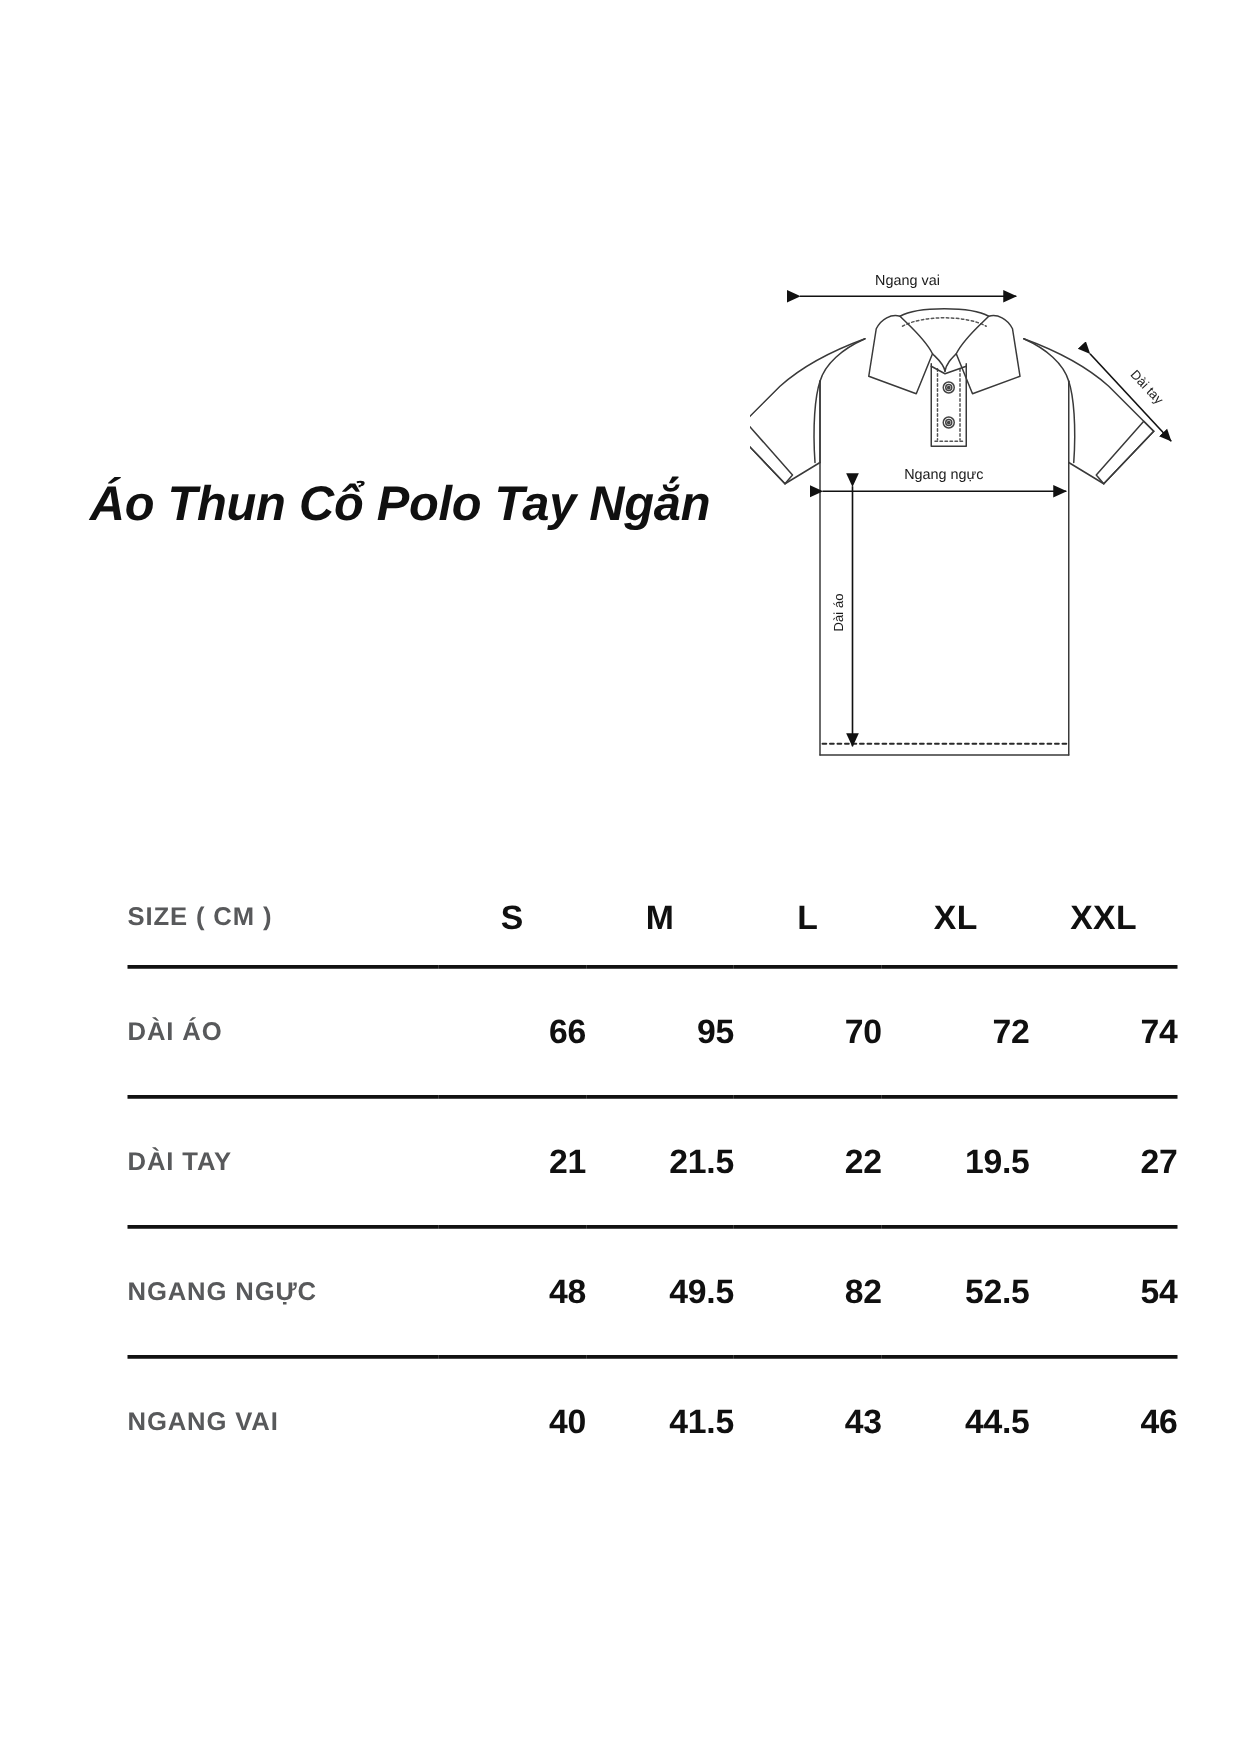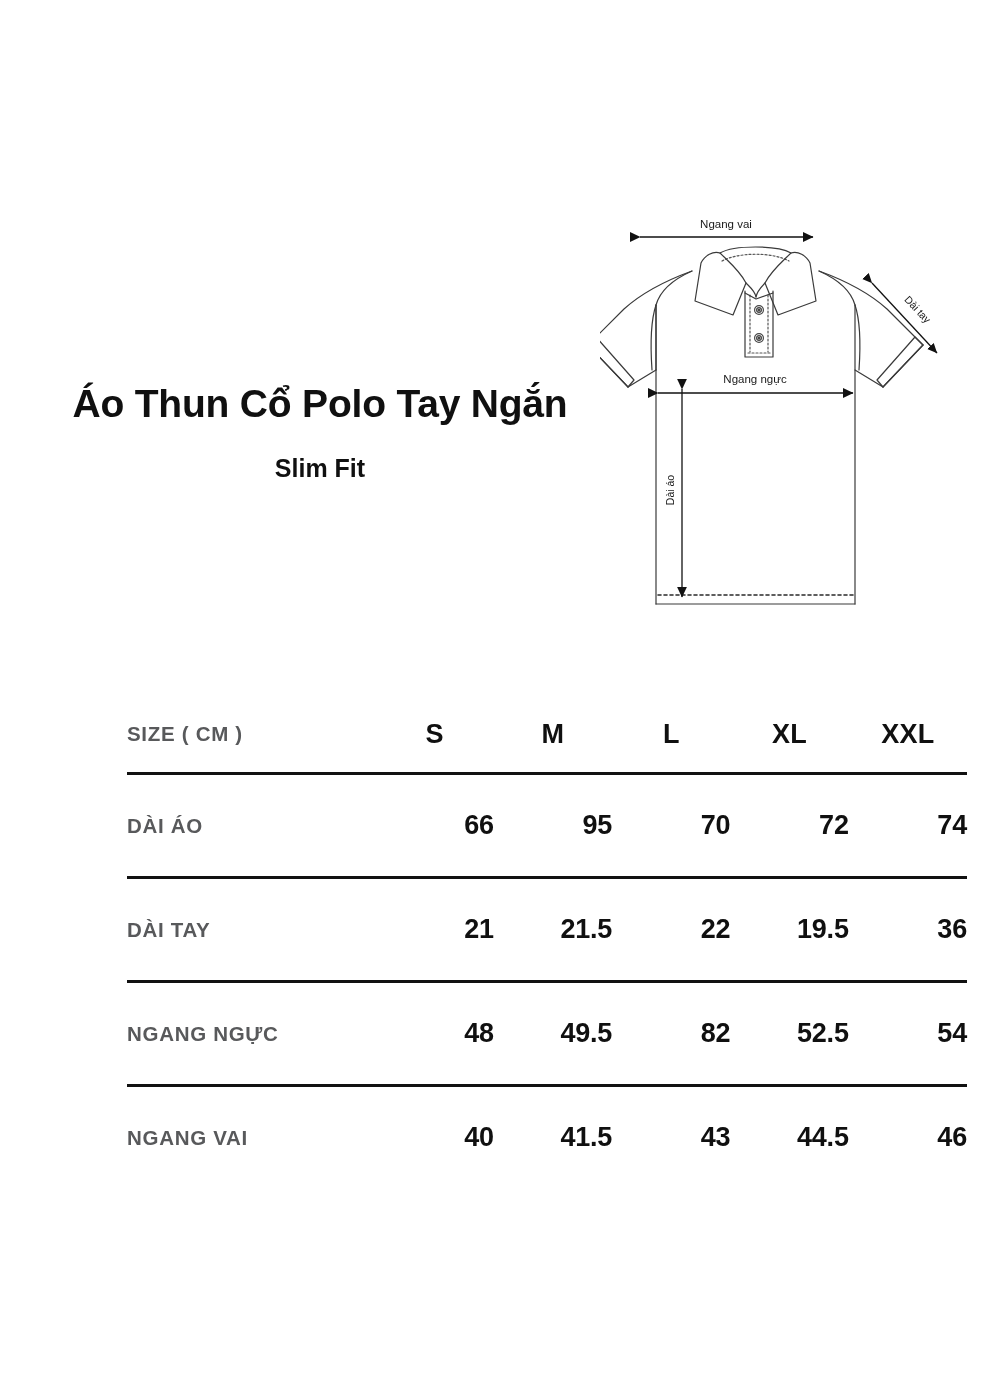--- a/index.html
+++ b/index.html
@@ -38,22 +38,23 @@
     color: #6a6a6d;
     line-height: 24px;
     margin: 0 0 10px 0;
   }
   .main-title {
     font-size: 39px;
     font-weight: 700;
     color: #101010;
     letter-spacing: -0.2px;
     line-height: 48px;
-    margin: 0 0 24px 0;
+    margin: 0 0 8px 0;
     white-space: nowrap;
+    font-style: italic;
   }
   .sub-title {
     font-size: 25px;
     font-weight: 700;
     color: #101010;
     line-height: 32px;
     margin: 0;
   }
 
   
@@ -70,21 +71,20 @@
   .size-table {
     position: absolute;
     left: 102px;
     top: 700px;
     width: 840px;
   }
   table.st {
     border-collapse: collapse;
     width: 840px;
     table-layout: fixed;
-    margin-left: 25px;
   }
   table.st col.c-label { width: 248px; }
   table.st col.c-val   { width: 118px; }
 
   table.st th, table.st td {
     padding: 0;
     border: none;
     vertical-align: middle;
   }
 
@@ -133,21 +133,20 @@
   }
   .note b { font-weight: 700; }
 </style>
 </head>
 <body>
 
 <div id="page">
 
   <div class="title-block">
     <h1 class="main-title">Áo Thun Cổ Polo Tay Ngắn</h1>
-    <h2 class="sub-title">Slim Fit</h2>
   </div>
 
   <div class="illustration">
     <svg width="390" height="430" viewBox="0 0 390 430" xmlns="http://www.w3.org/2000/svg">
       <g fill="none" stroke="#3a3a3a" stroke-width="1.2" stroke-linejoin="round" stroke-linecap="round">
 
         <path d="M56 100 L56 399"></path>
 
         <path d="M255 100 L255 399"></path>
 
@@ -263,21 +262,21 @@
           <td class="val">70</td>
           <td class="val">72</td>
           <td class="val">74</td>
         </tr>
         <tr class="data">
           <td class="lbl">DÀI TAY</td>
           <td class="val">21</td>
           <td class="val">21.5</td>
           <td class="val">22</td>
           <td class="val">19.5</td>
-          <td class="val">36</td>
+          <td class="val">27</td>
         </tr>
         <tr class="data">
           <td class="lbl">NGANG NGỰC</td>
           <td class="val">48</td>
           <td class="val">49.5</td>
           <td class="val">82</td>
           <td class="val">52.5</td>
           <td class="val">54</td>
         </tr>
         <tr class="data">

